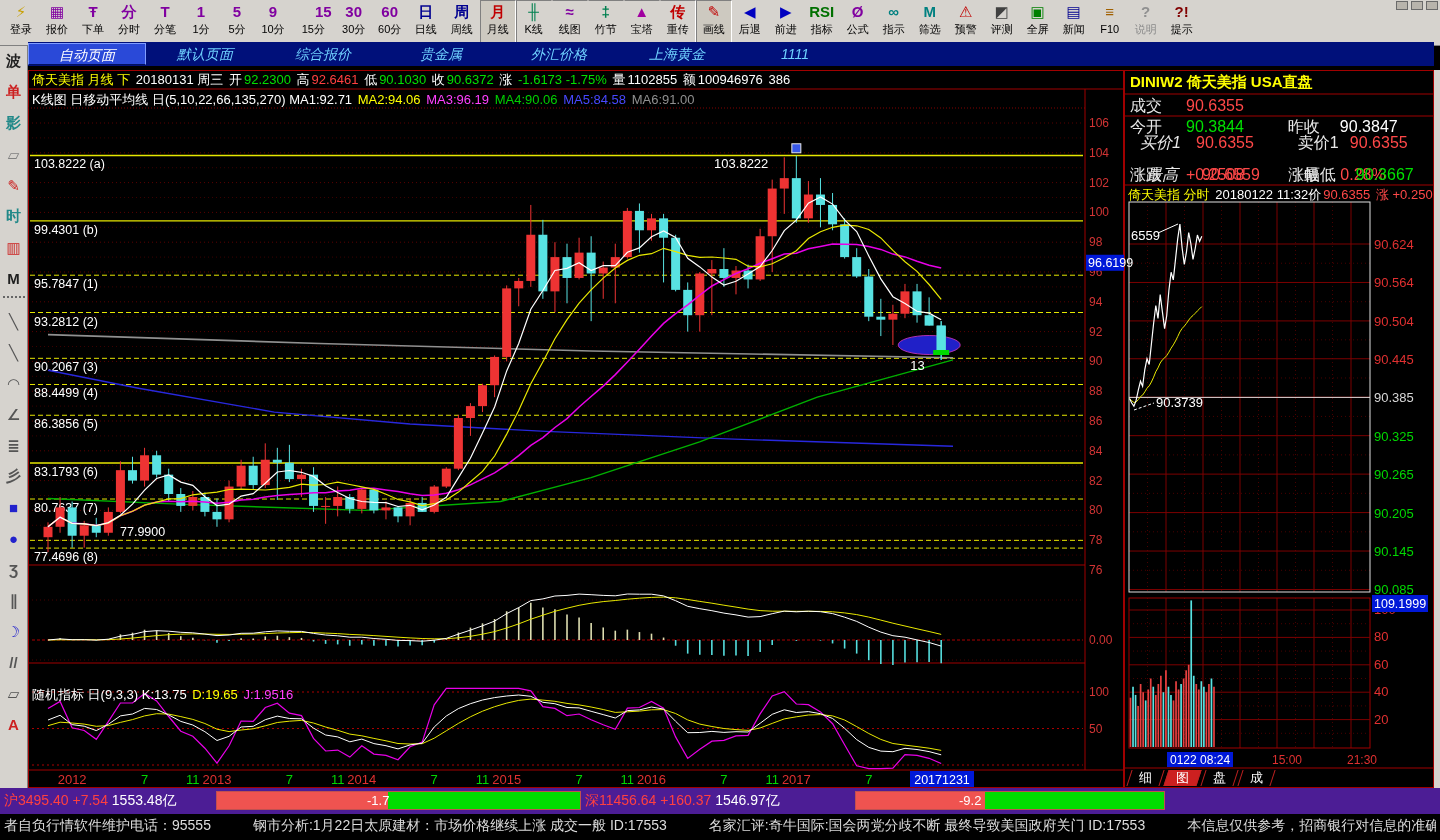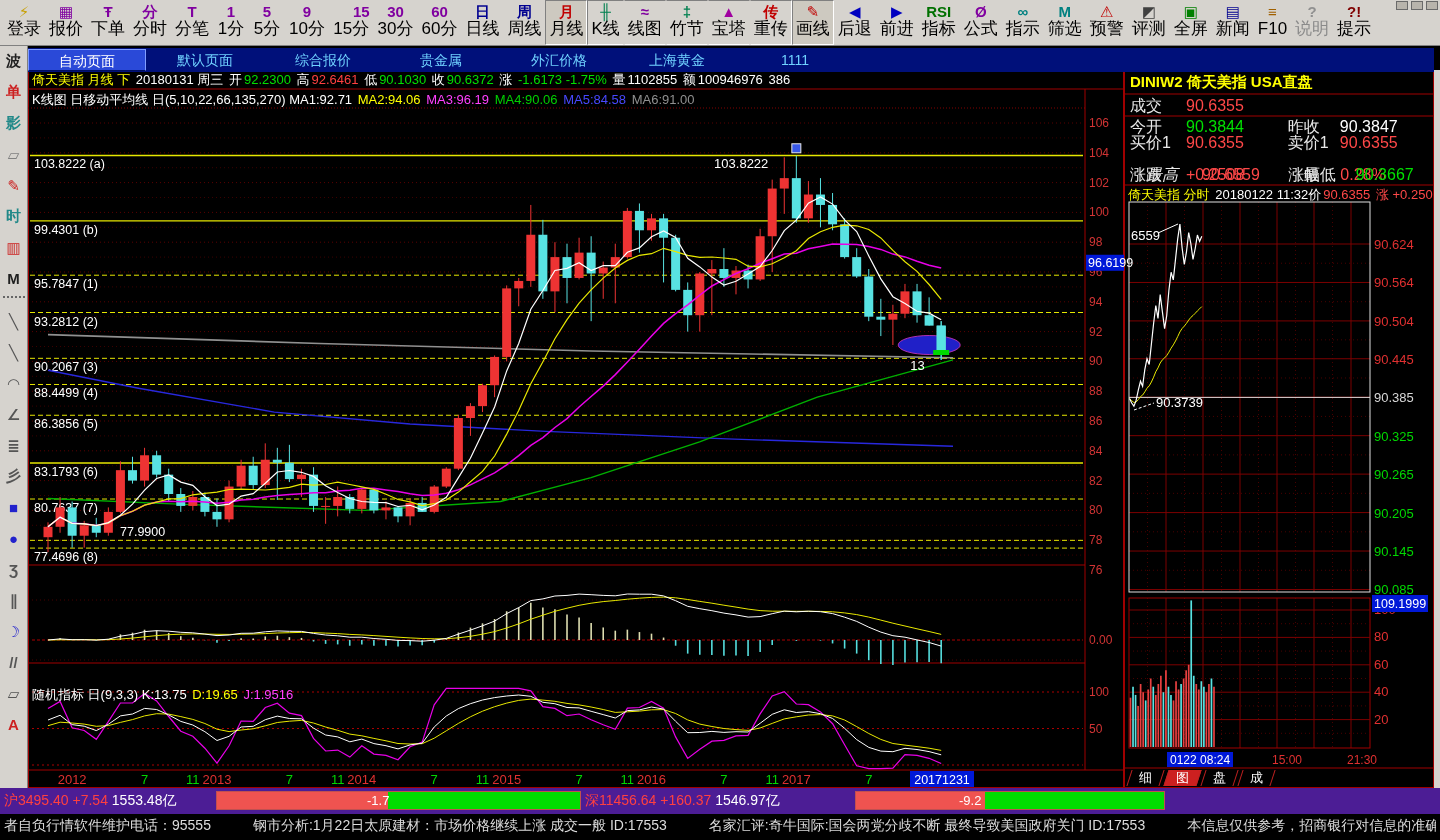--- a/index.html
+++ b/index.html
@@ -5,30 +5,30 @@
   *{box-sizing:border-box;margin:0;padding:0}
   html,body{background:#000;}
   body{font-family:"Liberation Sans","DejaVu Sans",sans-serif;}
   #app{position:relative;width:1440px;height:840px;overflow:hidden;background:#000;}
   .abs{position:absolute;z-index:2;}
   .chartsvg{position:absolute;left:0;top:0;z-index:0;}
   
   .toolbar{left:0;top:0;width:1440px;height:46px;background:#d6d3ce;border-bottom:1px solid #808080;display:flex;align-items:stretch;padding-left:3px;}
   .tbtn{min-width:36px;padding:1px 3px 0 3px;display:flex;flex-direction:column;align-items:center;justify-content:flex-start;cursor:pointer;border:1px solid transparent;}
   .tbtn .ticon{height:20px;line-height:20px;font-size:15px;font-weight:bold;}
-  .tbtn .tlabel{font-size:17px;color:#000;line-height:14px;white-space:nowrap;}
+  .tbtn .tlabel{font-size:11px;color:#000;line-height:14px;white-space:nowrap;}
   .tbtn.pressed{border:1px solid;border-color:#808080 #ffffff #ffffff #808080;background:#cdc9c0;}
   .tbtn.gs{border-left:1px solid #808080;border-top:1px solid #808080;border-bottom:1px solid #fff;}
   .tbtn.gm{border-top:1px solid #808080;border-bottom:1px solid #fff;}
   .tbtn.ge{border-right:1px solid #fff;border-top:1px solid #808080;border-bottom:1px solid #fff;}
   .tbtn.disabled .tlabel{color:#8a8a8a;}
   .winbtns{right:2px;top:1px;display:flex;gap:3px;}
   .winbtns i{width:12px;height:9px;background:#b8b4ac;border:1px solid #6a6a6a;display:block;}
   
-  .pagetabs{left:28px;top:48px;width:1406px;height:24px;background:#00107a;display:flex;align-items:center;}
+  .pagetabs{left:28px;top:42px;width:1406px;height:24px;background:#00107a;display:flex;align-items:center;font-style:italic;}
   .ptab{width:118px;text-align:center;font-size:14px;color:#6fd2ff;height:22px;line-height:22px;cursor:pointer;}
   .ptab.active{background:#2a49d8;color:#ffffff;border:1px solid #7f9cff;border-bottom-color:#001060;}
   
   .rail{left:0;top:46px;width:28px;height:742px;background:#d6d3ce;border-right:1px solid #808080;display:flex;flex-direction:column;align-items:center;}
   .rtool{width:24px;height:31px;display:flex;align-items:center;justify-content:center;font-size:15px;font-weight:bold;cursor:pointer;}
   .rdiv{width:22px;height:8px;border-top:2px dotted #666;margin:2px 0;}
   
   .hline{font-size:13px;white-space:nowrap;line-height:17px;}
   .hline span{margin-right:2px;}
   .qrow{font-size:16px;line-height:17px;white-space:nowrap;}
@@ -707,21 +707,21 @@
       <div class="rtool" style="color: rgb(85, 85, 85);">//</div>
       <div class="rtool" style="color: rgb(85, 85, 85);">▱</div>
       <div class="rtool" style="color: rgb(204, 32, 32);">A</div>
     </div>
     <div class="abs hline" style="left: 32px; top: 71px;"><span style="color: rgb(255, 255, 0);">倚天美指 月线 下 </span><span style="color: rgb(255, 255, 255);">20180131 周三 </span><span style="color: rgb(255, 255, 255);">开</span><span style="color: rgb(0, 224, 0);">92.2300 </span><span style="color: rgb(255, 255, 255);">高</span><span style="color: rgb(255, 64, 64);">92.6461 </span><span style="color: rgb(255, 255, 255);">低</span><span style="color: rgb(0, 224, 0);">90.1030 </span><span style="color: rgb(255, 255, 255);">收</span><span style="color: rgb(0, 224, 0);">90.6372 </span><span style="color: rgb(255, 255, 255);">涨 </span><span style="color: rgb(0, 224, 0);">-1.6173 -1.75% </span><span style="color: rgb(255, 255, 255);">量</span><span style="color: rgb(255, 255, 255);">1102855 </span><span style="color: rgb(255, 255, 255);">额</span><span style="color: rgb(255, 255, 255);">100946976 </span><span style="color: rgb(255, 255, 255);">386</span></div>
     <div class="abs hline" style="left: 32px; top: 91px;"><span style="color: rgb(255, 255, 255);">K线图 日移动平均线 日(5,10,22,66,135,270) MA1:92.71 </span><span style="color: rgb(255, 255, 0);">MA2:94.06 </span><span style="color: rgb(255, 64, 255);">MA3:96.19 </span><span style="color: rgb(0, 208, 0);">MA4:90.06 </span><span style="color: rgb(72, 72, 255);">MA5:84.58 </span><span style="color: rgb(144, 144, 144);">MA6:91.00</span></div>
     <div class="abs hline" style="left: 32px; top: 686px;"><span style="color: rgb(255, 255, 255);">随机指标 日(9,3,3) K:13.75 </span><span style="color: rgb(255, 255, 0);">D:19.65 </span><span style="color: rgb(255, 64, 255);">J:1.9516</span></div>
     <div class="abs hline" style="left: 1128px; top: 186px;"><span style="color: rgb(255, 255, 0);">倚天美指 分时 </span><span style="color: rgb(255, 255, 255);">20180122 11:32价</span><span style="color: rgb(255, 72, 72);">90.6355 </span><span style="color: rgb(255, 72, 72);">涨 +0.250</span></div>
     <div class="abs qrow" style="left: 1130px; top: 97px; width: 302px; height: 17px;"><span class="qlab" style="width: 56px; margin-left: 0px;">成交</span><span style="color: rgb(255, 72, 72);">90.6355</span></div>
     <div class="abs qrow" style="left: 1130px; top: 118px; width: 302px; height: 17px;"><span class="qlab" style="width: 56px; margin-left: 0px;">今开</span><span style="color: rgb(0, 224, 0);">90.3844</span><span class="qlab" style="width: 52px; margin-left: 44px;">昨收</span><span style="color: rgb(255, 255, 255);">90.3847</span></div>
-    <div class="abs qrow" style="left: 1130px; top: 134px; width: 302px; height: 17px;"><span class="qlab" style="width: 56px; margin-left: 0px;">买价1</span><span style="color: rgb(255, 72, 72);">90.6355</span><span class="qlab" style="width: 52px; margin-left: 44px;">卖价1</span><span style="color: rgb(255, 72, 72);">90.6355</span></div>
+    <div class="abs qrow" style="left: 1130px; top: 134px; width: 302px; height: 17px;"><span class="qlab" style="width: 56px; margin-left: 10px; font-style: italic;">买价1</span><span style="color: rgb(255, 72, 72);">90.6355</span><span class="qlab" style="width: 52px; margin-left: 44px;">卖价1</span><span style="color: rgb(255, 72, 72);">90.6355</span></div>
     <div class="abs qrow" style="left: 1130px; top: 166px; width: 302px; height: 17px;"><span class="qlab" style="width: 56px; margin-left: 0px;">涨跌</span><span style="color: rgb(255, 72, 72);">+0.2508</span><span class="qlab" style="width: 52px; margin-left: 44px;">涨幅</span><span style="color: rgb(255, 72, 72);">0.28%</span></div>
     <div class="abs qrow" style="left: 1130px; top: 166px; width: 302px; height: 17px;"><span class="qlab" style="width: 56px; margin-left: 16px; font-style: italic;">最高</span><span style="color: rgb(255, 72, 72);">90.6559</span><span class="qlab" style="width: 52px; margin-left: 44px;">最低</span><span style="color: rgb(0, 224, 0);">90.3667</span></div>
     <div class="abs rtabs">
       <span class="rtab"><b>细</b></span>
       <span class="rtab active"><b>图</b></span>
       <span class="rtab"><b>盘</b></span>
       <span class="rtab"><b>成</b></span>
     </div>
     <div class="abs brow1">
       <div class="abs btext" style="left: 4px; top: 1px;"><span style="color: rgb(255, 64, 64);">沪3495.40 </span><span style="color: rgb(255, 64, 64);">+7.54  </span><span style="color: rgb(255, 255, 255);">1553.48亿</span></div>

